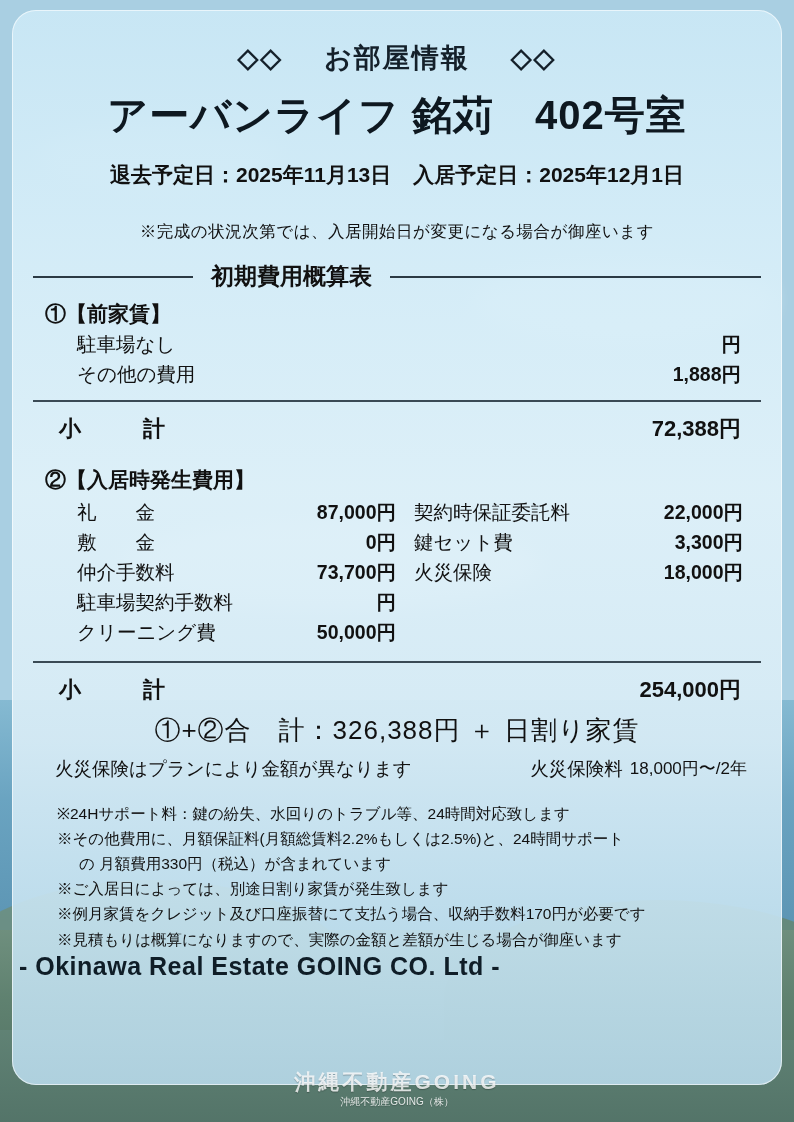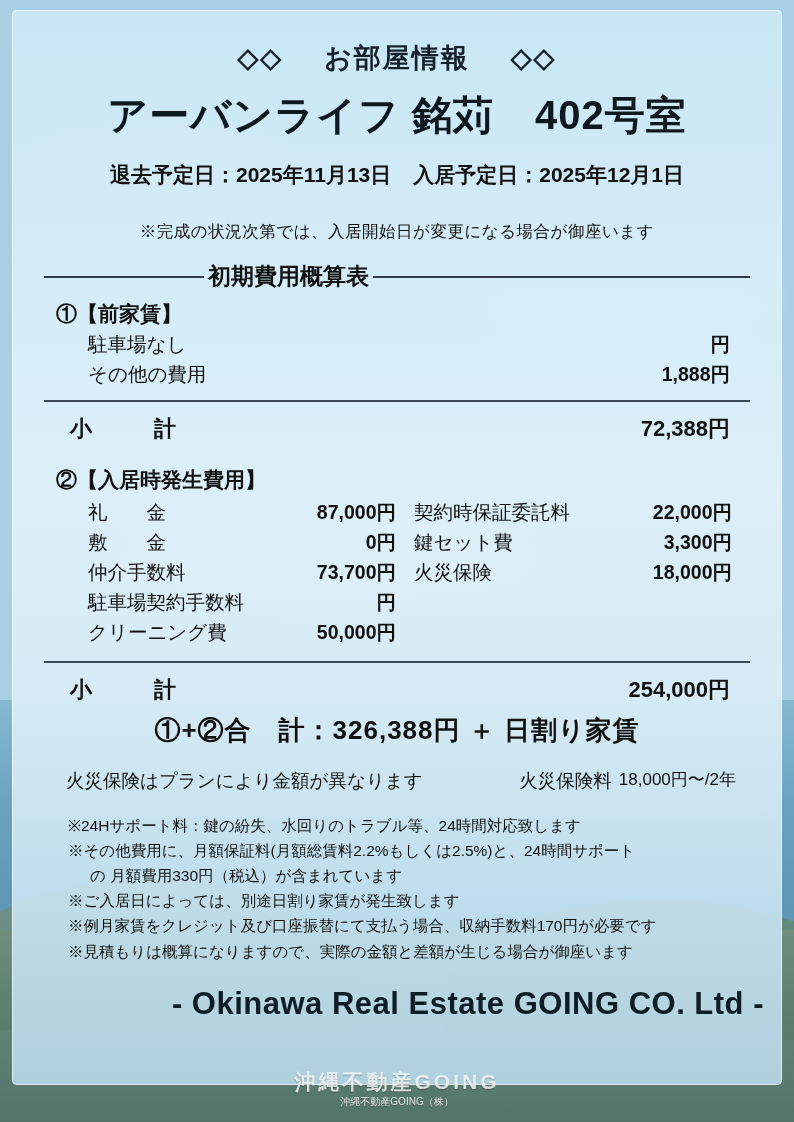--- a/index.html
+++ b/index.html
@@ -72,32 +72,32 @@
     filter: blur(10px);
   }
 
   
   .panel {
     position: absolute;
     left: 12px;
     top: 10px;
     width: 770px;
     height: 1075px;
-    border-radius: 5px;
+    border-radius: 24px;
     background: linear-gradient(to bottom,
        rgba(201,231,245,.97) 0%,
        rgba(213,237,248,.96) 22%,
        rgba(223,241,249,.95) 45%,
        rgba(216,236,246,.93) 68%,
        rgba(198,227,241,.90) 85%,
        rgba(186,220,237,.88) 100%);
     box-shadow: 0 0 0 1px rgba(255,255,255,.6) inset;
     color: #111;
     box-sizing: border-box;
-    padding: 0 18px;
+    padding: 0 7px;
   }
 
   .title-diamonds {
     text-align: center;
     font-size: 27px;
     font-weight: bold;
     letter-spacing: 2px;
     margin-top: 30px;
     color: #14202a;
   }
@@ -124,21 +124,21 @@
   .note-top {
     text-align: center;
     font-size: 16.5px;
     margin-top: 32px;
     letter-spacing: .5px;
   }
 
   .section-head {
     display: flex;
     align-items: center;
-    gap: 4px;
+    gap: 18px;
     margin: 18px 14px 6px 14px;
   }
   .section-head .rule {
     flex: 1;
     height: 2px;
     background: #2b3a44;
   }
   .section-head .rule.short { flex: 0 0 160px; }
   .section-head .txt {
     font-size: 23px;
@@ -189,51 +189,50 @@
     padding: 0 28px 0 34px;
     gap: 0;
   }
   .col { flex: 1; }
   .col .line-row { padding: 0 4px 0 24px; }
   .col.right .line-row { padding: 0 4px 0 14px; }
 
   .total-row {
     text-align: center;
     font-size: 26px;
-    font-weight: bold;
+    font-weight: normal;
     margin-top: 8px;
     letter-spacing: 1px;
   }
 
   .insurance-row {
     display: flex;
-    align-items: flex-start;
-    margin-top: 20px;
+    align-items: center;
+    margin-top: 8px;
     padding: 0 28px 0 36px;
     font-size: 18.5px;
   }
   .insurance-row .left { white-space: nowrap; }
   .insurance-row .sp { flex: 1; }
   .insurance-row .right-label { font-size: 18.5px; }
   .insurance-row .right-val { font-size: 17px; }
 
   .notes {
     margin-top: 20px;
     padding: 0 26px 0 38px;
     font-size: 15.5px;
     line-height: 1.62;
   }
   .notes .n-indent { padding-left: 22px; }
 
   .footer {
-    text-align: right;
-    font-size: 31px;
+    text-align: left;
+    font-size: 25px;
     font-weight: bold;
     letter-spacing: .5px;
-    margin-top: 22px;
     color: #0f1d27;
   }
 
   .watermark {
     position: absolute;
     left: 0; right: 0;
     bottom: 14px;
     text-align: center;
     color: rgba(255,255,255,.85);
     font-size: 10px;

